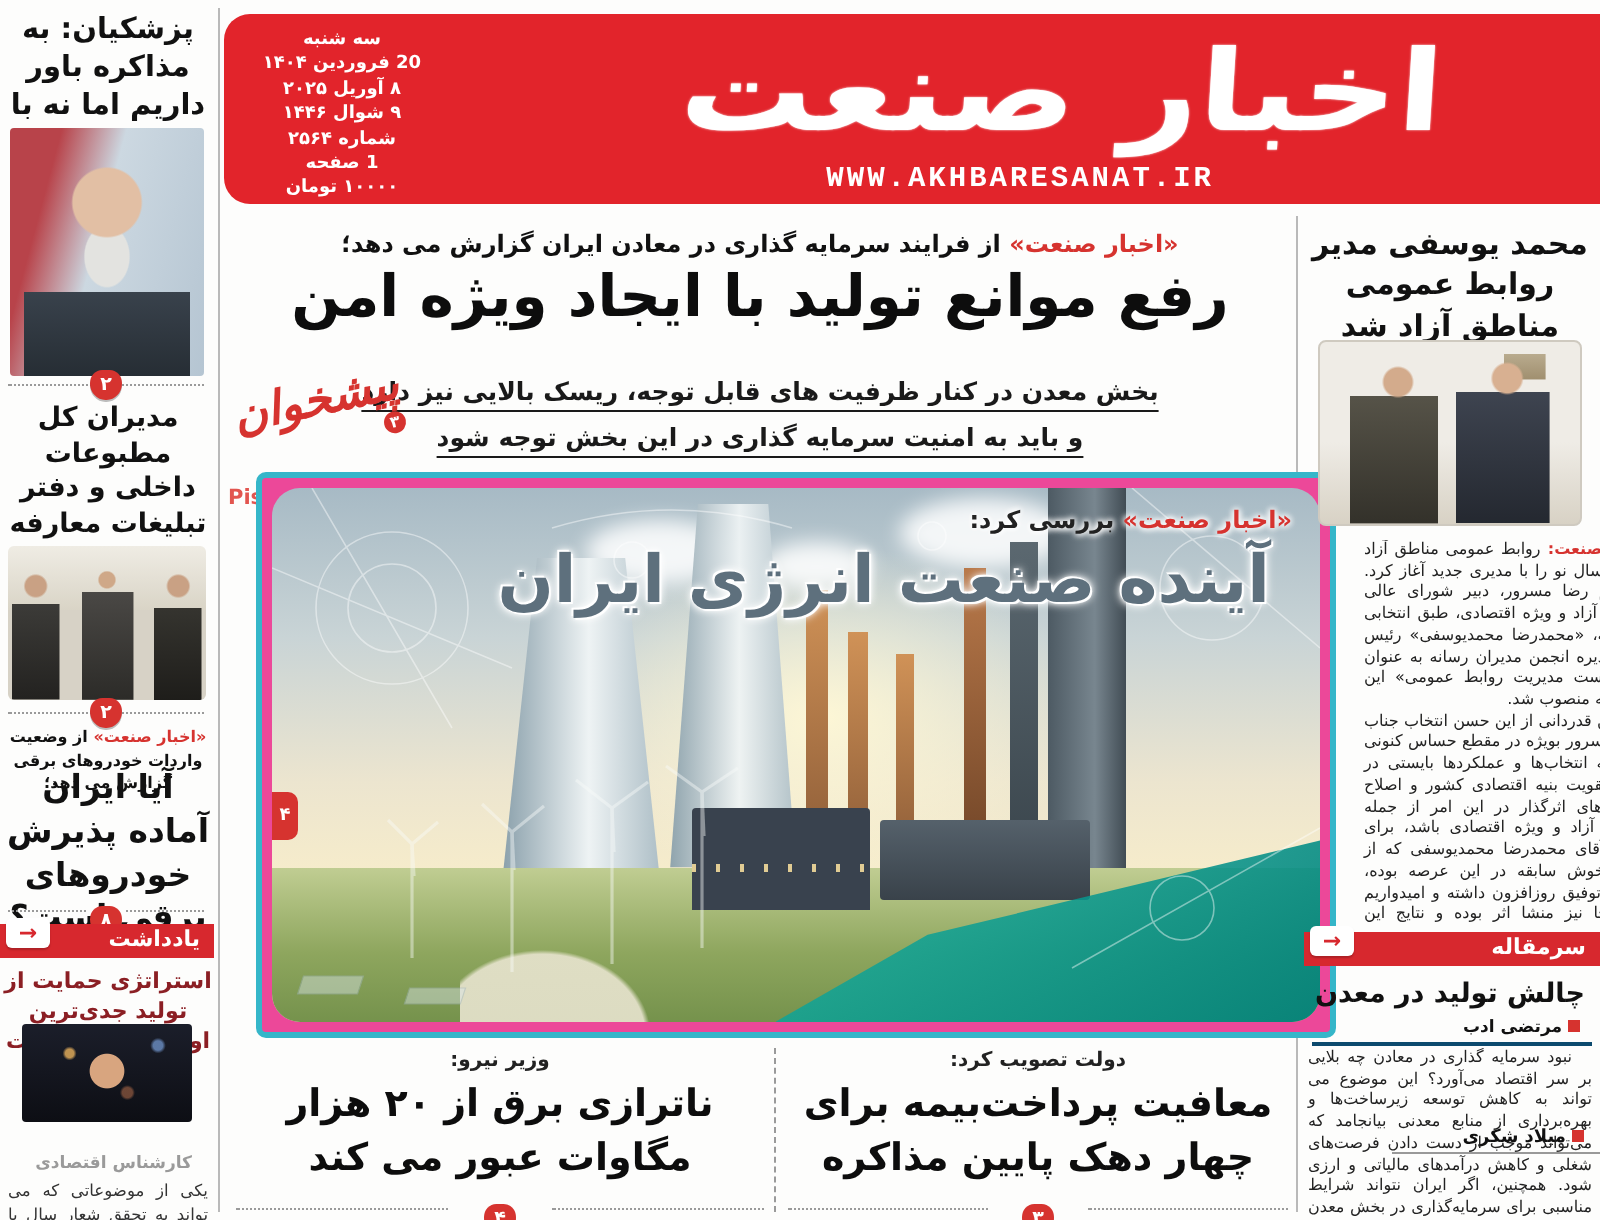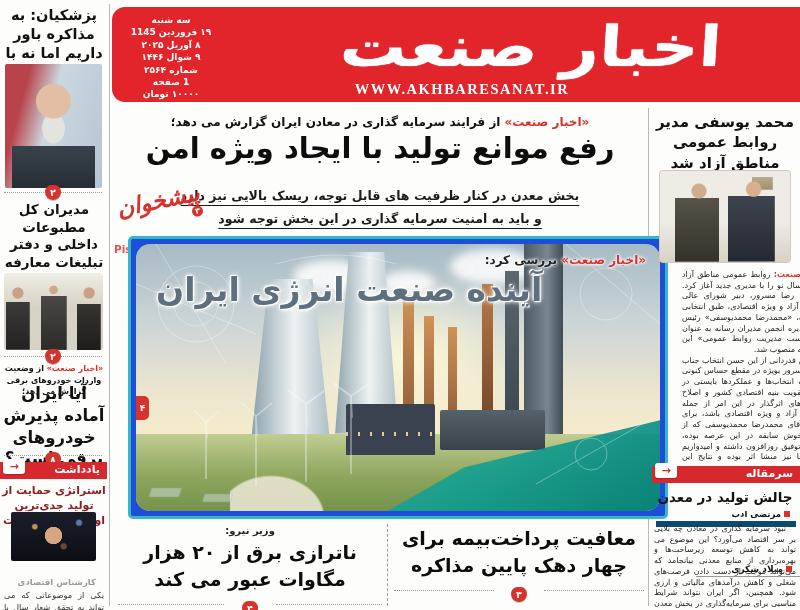--- a/index.html
+++ b/index.html
@@ -36,21 +36,21 @@
   #masthead-logo {
     position:absolute; left:118px; right:4px; top:-4px; height:84px;
     color:#fff; font-weight:bold; font-size:56px; line-height:88px;
     text-align:center; transform:scaleX(1.18) skewX(-3deg); transform-origin:center;
     text-shadow:0 0 1px #fff;
     white-space:nowrap;
   }
   #masthead-url {
     position:absolute; bottom:4px; left:205px; width:290px;
     color:#fff; font-weight:bold; font-size:14.5px; letter-spacing:1.5px;
-    text-align:center; direction:ltr; font-family:Liberation Serif, serif;margin-top:21px;
+    text-align:right; direction:ltr; font-family:Liberation Mono, monospace;margin-top:21px;
   }
   #masthead-dates {
     position:absolute; left:8px; top:7px; width:102px;
     color:#fff; font-size:9px; line-height:1.38; font-weight:bold; text-align:center;
   }
   #masthead-dates div { white-space:nowrap; }
 
   
   #lead-kicker { left:112px; top:115px; width:536px; text-align:center; font-size:12px; font-weight:bold; }
   .brand-red { color:#d6332f; }
@@ -66,21 +66,21 @@
 
   
   #stamp { left:112px; top:188px; width:90px; color:#d6332f; transform:rotate(-12deg); font-weight:bold; }
   #stamp .stamp-text { font-size:23px; font-style:italic; }
   #stamp .stamp-badge { display:inline-block; background:#d6332f; color:#fff; font-size:8px; border-radius:50%; width:11px; height:11px; line-height:11px; text-align:center; vertical-align:top; }
   #stamp-watermark { left:114px; top:243px; color:#e2554f; font-size:10.5px; font-weight:bold; direction:ltr; text-align:left; }
 
   
   #feature-box {
     left:128px; top:236px; width:540px; height:283px;
-    border:3px solid #35b6c9; border-radius:5px; background:#1d4ed8; padding:5px;
+    border:3px solid #35b6c9; border-radius:5px; background:#ec4899; padding:5px;
   }
   #feature-img { position:relative; width:100%; height:100%; border-radius:14px; overflow:hidden;
     background:linear-gradient(180deg,#a7bac5 0%,#c9d4d6 28%,#ece5cf 55%,#f6eccb 72%,#e8e3c4 78%); }
   .glow { position:absolute; left:25%; top:8%; width:55%; height:70%;
     background:radial-gradient(ellipse at center, rgba(255,248,214,.95) 0%, rgba(255,248,214,0) 65%); }
   .ctower { position:absolute; background:linear-gradient(90deg,#8aa0ab 0%,#eef3f4 55%,#aebfc7 100%); clip-path:polygon(22% 0,78% 0,100% 100%,0 100%); }
   #ctower1 { left:22%; bottom:27%; width:15%; height:60%; }
   #ctower2 { left:38%; bottom:29%; width:12%; height:68%; opacity:.95; }
   .stack { position:absolute; bottom:29%; background:linear-gradient(180deg,#d09257 0%,#8a5a36 100%); }
   #stack1 { left:51%; width:2%; height:52%; }
@@ -99,21 +99,21 @@
   .smoke { position:absolute; background:rgba(255,255,255,.85); border-radius:50%; filter:blur(5px); }
   #smoke1 { left:30%; top:6%;  width:14%; height:12%; }
   #smoke2 { left:60%; top:2%;  width:16%; height:13%; }
   #smoke3 { left:47%; top:10%; width:10%; height:9%; }
   #teal-wedge { position:absolute; right:0; bottom:0; width:52%; height:34%;
     background:linear-gradient(135deg, rgba(14,178,166,.78), rgba(0,130,124,.92));
     clip-path:polygon(0 100%, 28% 52%, 100% 0, 100% 100%); }
   #blueprint { position:absolute; inset:0; opacity:.55; }
   #feat-kicker { position:absolute; top:9px; right:14px; font-size:12px; font-weight:bold; color:#222;
     text-shadow:0 0 3px #fff,0 0 3px #fff,0 0 4px #fff; }
-  #feat-headline { position:absolute; top:26px; left:20px; right:36px; text-align:left;
+  #feat-headline { position:absolute; top:26px; left:20px; right:25px; text-align:right;
     font-size:33px; font-weight:bold; color:#5e707d;
     text-shadow:0 0 2px #fff,0 0 4px #fff,0 0 6px #fff,1px 1px 0 #fff,-1px -1px 0 #fff; }
   #feat-badge { position:absolute; left:0; top:57%; width:13px; height:24px; background:#d6332f;
     color:#fff; font-size:9px; font-weight:bold; text-align:center; line-height:24px; border-radius:0 5px 5px 0; }
 
   
   #bottom-sep { left:387px; top:524px; height:82px; border-left:1.5px dashed #9a9a9a; position:absolute; }
   .bottom-article { position:absolute; top:525px; text-align:center; }
   #bottom-left  { left:118px; width:264px; }
   #bottom-right { left:394px; width:250px; }
@@ -187,34 +187,34 @@
       linear-gradient(#b9ab8e,#a08f6f),
       linear-gradient(180deg,#efece6 0 55%, #d8d2c5 100%);
     background-size:100% 100%,100% 100%,34% 70%,36% 72%,16% 14%,100% 100%;
     background-position:0 0,0 0,18% 100%,82% 100%,84% 8%,0 0; background-repeat:no-repeat; position:absolute; }
   #rc-body { top:270px; height:192px; overflow:hidden; font-size:8px; line-height:1.34;
     text-align:justify; color:#222; position:absolute; padding:0 2px;margin-left:28px; }
   #rc-body .lead-in { color:#d6332f; font-weight:bold; }
   #rc-body p + p { text-indent:8px; }
   #rc-edbar { left:652px; top:466px; width:148px; }
   #rc-edh { top:489px; font-size:13.5px; font-weight:bold; text-align:center; position:absolute; }
-  #rc-edby { top:509px; font-size:8.5px; font-weight:bold; text-align:right; padding-right:6px; position:absolute; border-bottom:6px solid #0c4a6e; padding-bottom:2px; width:140px; left:656px; }
+  #rc-edby { top:509px; font-size:8.5px; font-weight:bold; text-align:right; padding-right:6px; position:absolute; border-bottom:2px solid #0c4a6e; padding-bottom:2px; width:140px; left:656px; }
   #rc-edbody { top:524px; height:84px; overflow:hidden; font-size:8px; line-height:1.34; text-align:justify; color:#222; position:absolute; padding:0 2px; }
   #rc-edbody p { text-indent:10px; }
 </style>
 </head>
 <body>
 
 <div class="vsep" id="vsep-left"></div>
 <div class="vsep" id="vsep-right"></div>
 
 <div class="abs" id="masthead">
   <div id="masthead-dates">
     <div>سه شنبه</div>
-    <div>۱۹ فروردین 1145</div>
+    <div>20 فروردین ۱۴۰۴</div>
     <div>۸ آوریل ۲۰۲۵</div>
     <div>۹ شوال ۱۴۴۶</div>
     <div>شماره ۲۵۶۴</div>
     <div>1 صفحه</div>
     <div>۱۰۰۰۰ تومان</div>
   </div>
   <div id="masthead-logo">اخبار صنعت</div>
   <div id="masthead-url">WWW.AKHBARESANAT.IR</div>
 </div>
 
@@ -300,20 +300,21 @@
   <div class="kicker">وزیر نیرو:</div>
   <div class="hl">ناترازی برق از ۲۰ هزار مگاوات عبور می کند</div>
   <div class="bottom-badge badge-row" style="width:100%;">
     <span class="line r"></span>
     <span class="badge">۴</span>
     <span class="line l"></span>
   </div>
 </div>
 
 <div class="bottom-article" id="bottom-right">
+  <div class="kicker">دولت تصویب کرد:</div>
   <div class="hl">معافیت پرداخت‌بیمه برای چهار دهک پایین مذاکره</div>
   <div class="bottom-badge badge-row" style="width:100%;">
     <span class="line r"></span>
     <span class="badge">۳</span>
     <span class="line l"></span>
   </div>
 </div>
 
 <div class="abs sb" id="sb-h1">پزشکیان: به مذاکره باور داریم اما نه با ذلت</div>
 <div class="abs" id="sb-photo1"></div>

